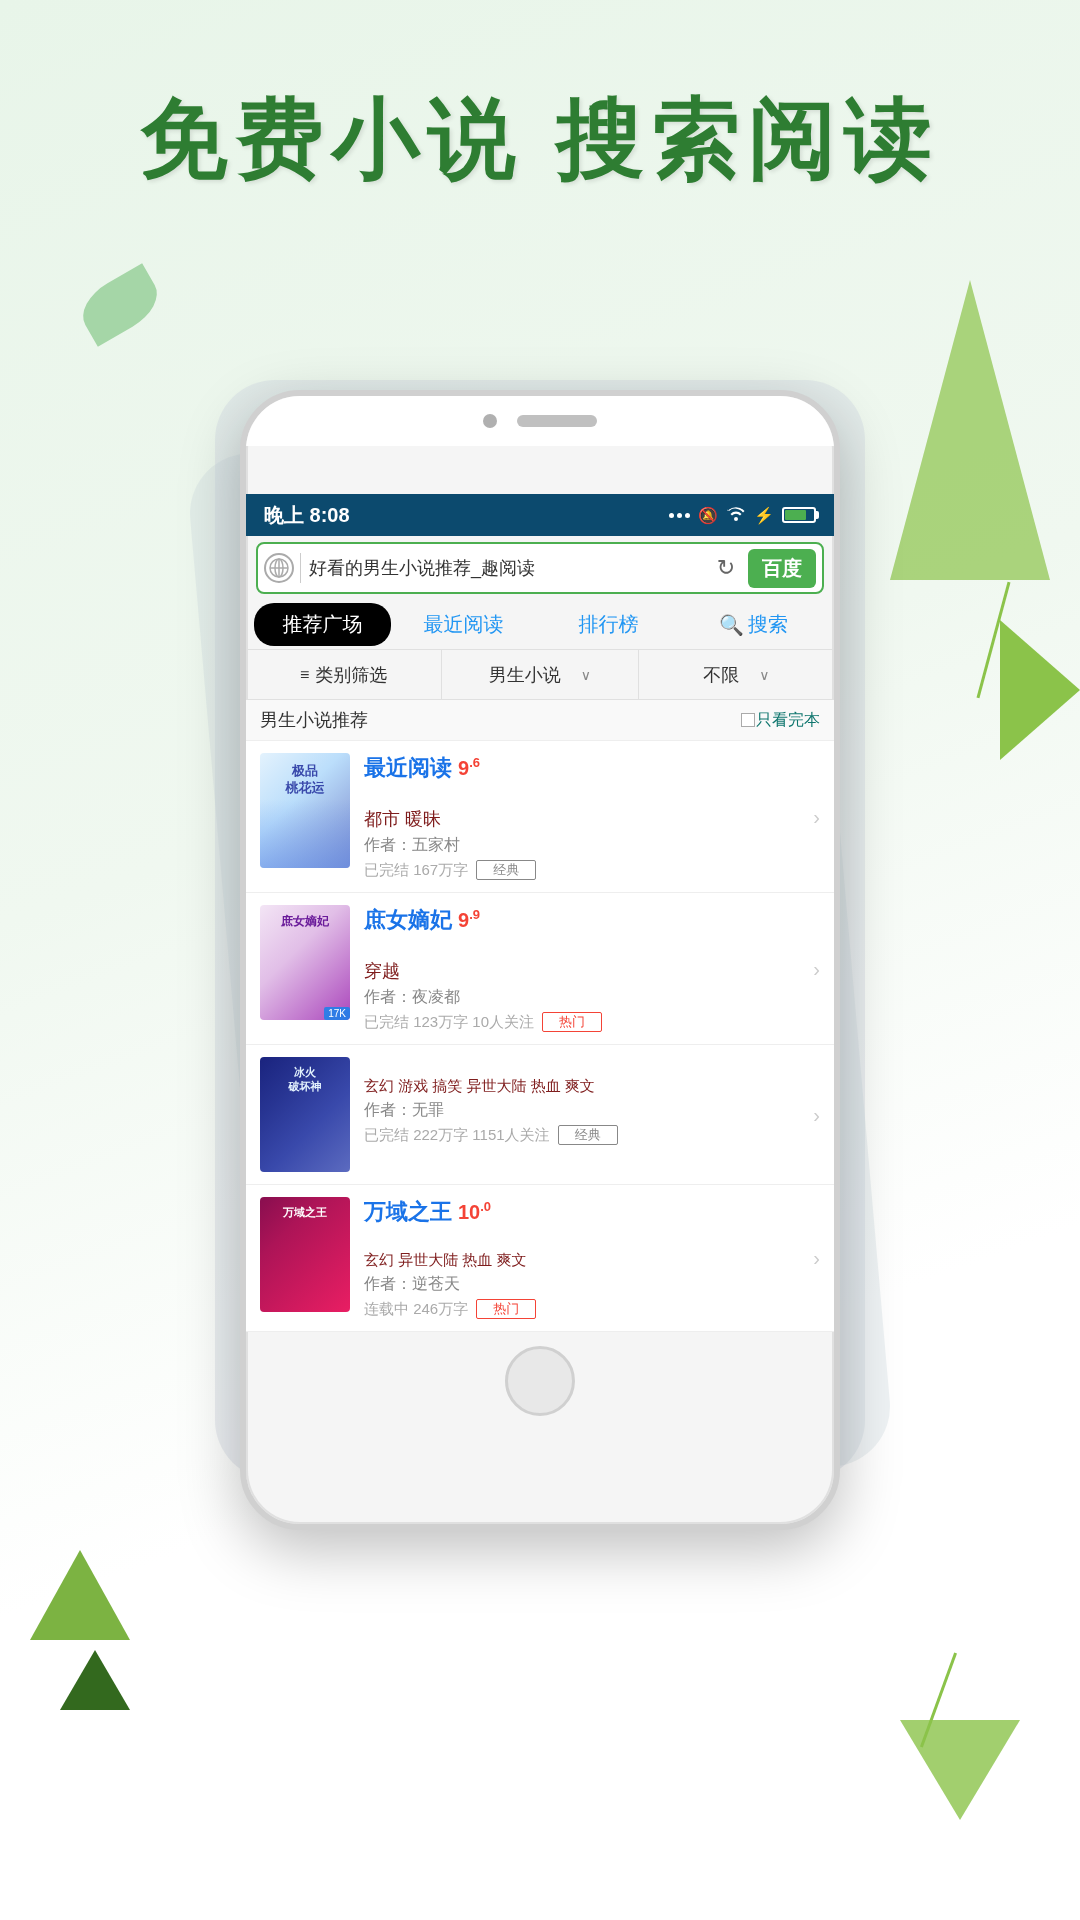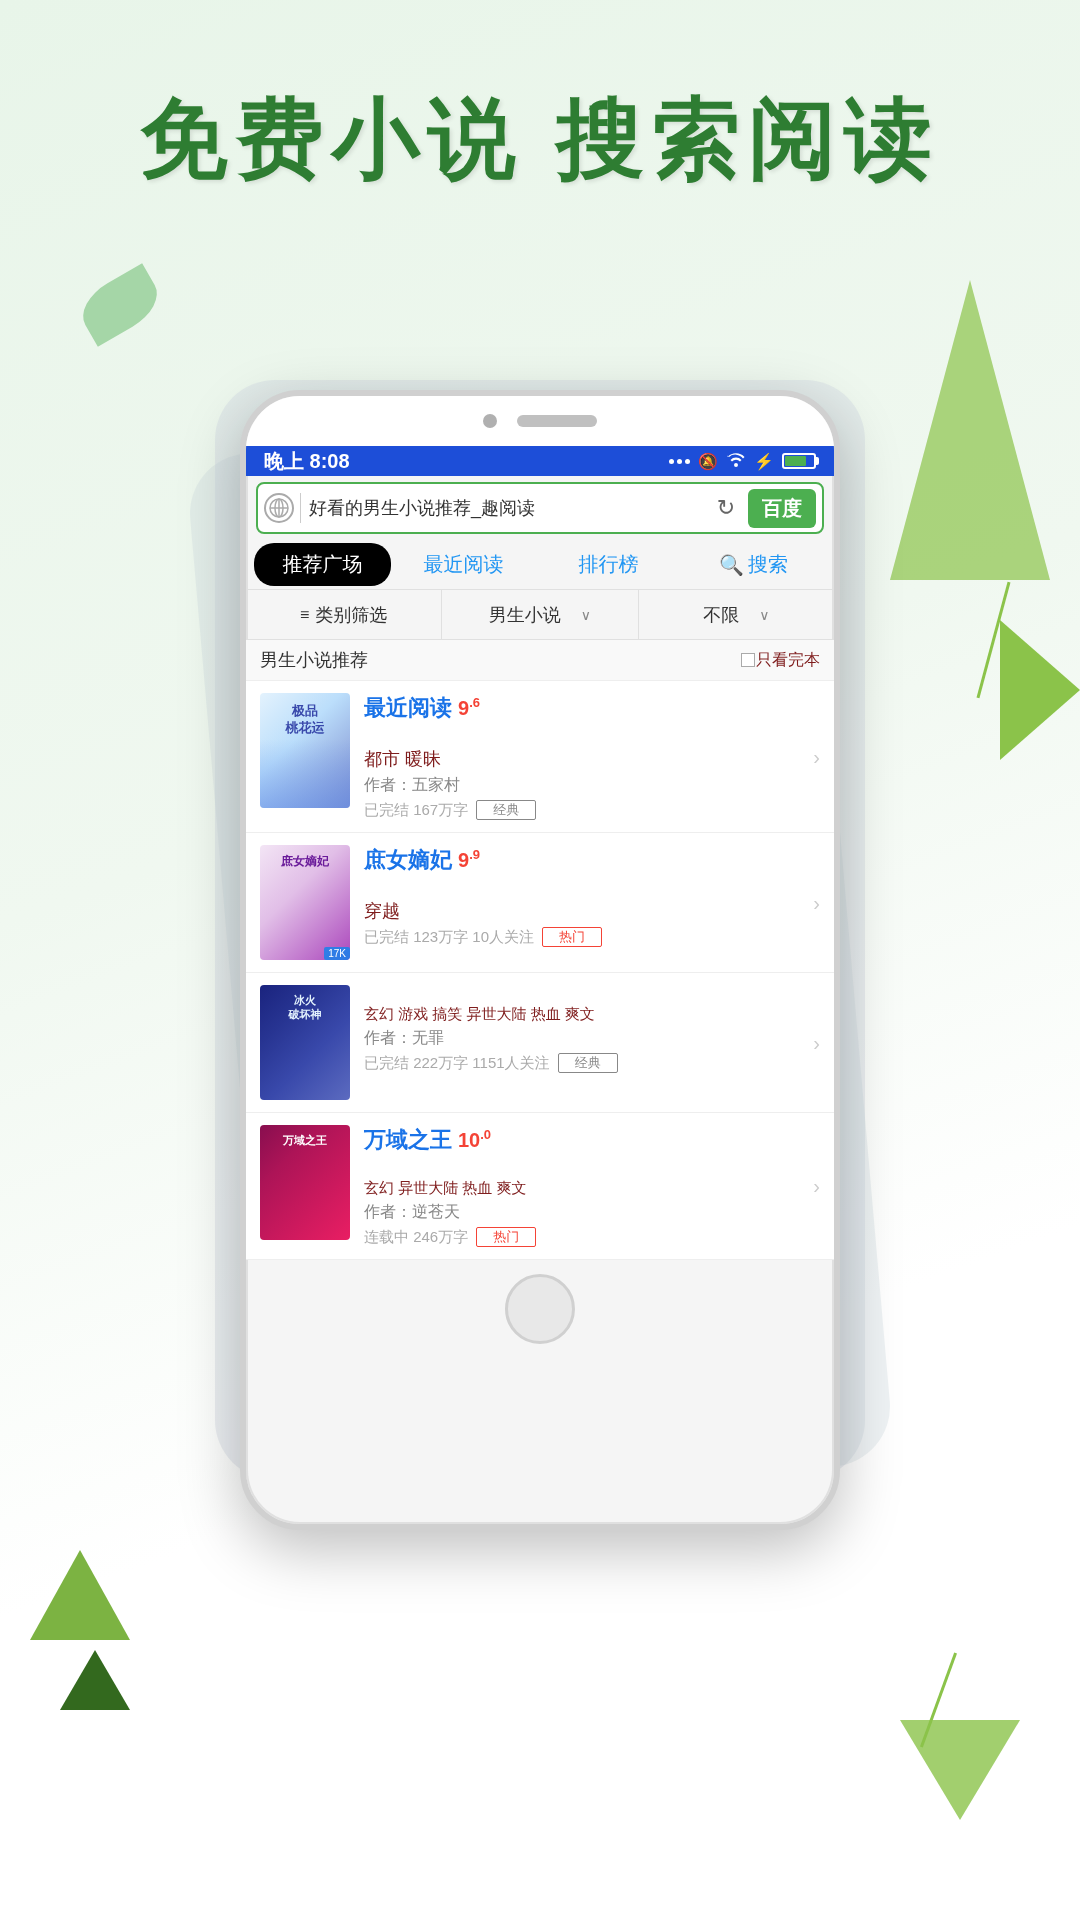--- a/index.html
+++ b/index.html
@@ -165,28 +165,29 @@
       border-radius: 6px;
     }
     .phone-camera {
       width: 14px;
       height: 14px;
       background: #b0b0b0;
       border-radius: 50%;
     }
     
     .status-bar {
-      background: #1d4ed8;
+      background: #0c4a6e;
       color: #fff;
       display: flex;
       justify-content: space-between;
       align-items: center;
       padding: 6px 18px;
       font-size: 20px;
-      height: 30px;
+      height: 42px;
+      margin-top: 48px;
     }
     .status-time {
       font-size: 20px;
       font-weight: bold;
     }
     .status-icons {
       display: flex;
       gap: 8px;
       align-items: center;
       font-size: 16px;
@@ -356,21 +357,21 @@
     }
     .section-title {
       font-size: 18px;
       color: #333;
     }
     .only-complete {
       display: flex;
       align-items: center;
       gap: 1px;
       font-size: 16px;
-      color: #7f1d1d;
+      color: #0f766e;
     }
     .checkbox {
       width: 14px;
       height: 14px;
       border: 1px solid #aaa;
       background: #fff;
     }
 
     
     .book-list {
@@ -635,20 +636,21 @@
           <div class="cover-badge">17K</div>
         </div>
         <div class="book-info">
           <div class="book-title-row">
             <span class="book-title">庶女嫡妃</span>
             <span class="book-rating">
               <span>9</span><sup>.9</sup>
             </span>
           </div>
           <div class="book-genre">穿越</div>
+          <div class="book-author">作者：夜凌都</div>
           <div class="book-meta">
             <span>已完结 123万字 10人关注</span>
             <span class="book-badge hot">热门</span>
           </div>
         </div>
         <span class="chevron-right">›</span>
       </div>
 
       <div class="book-item">
         <div class="book-cover cover-3">

